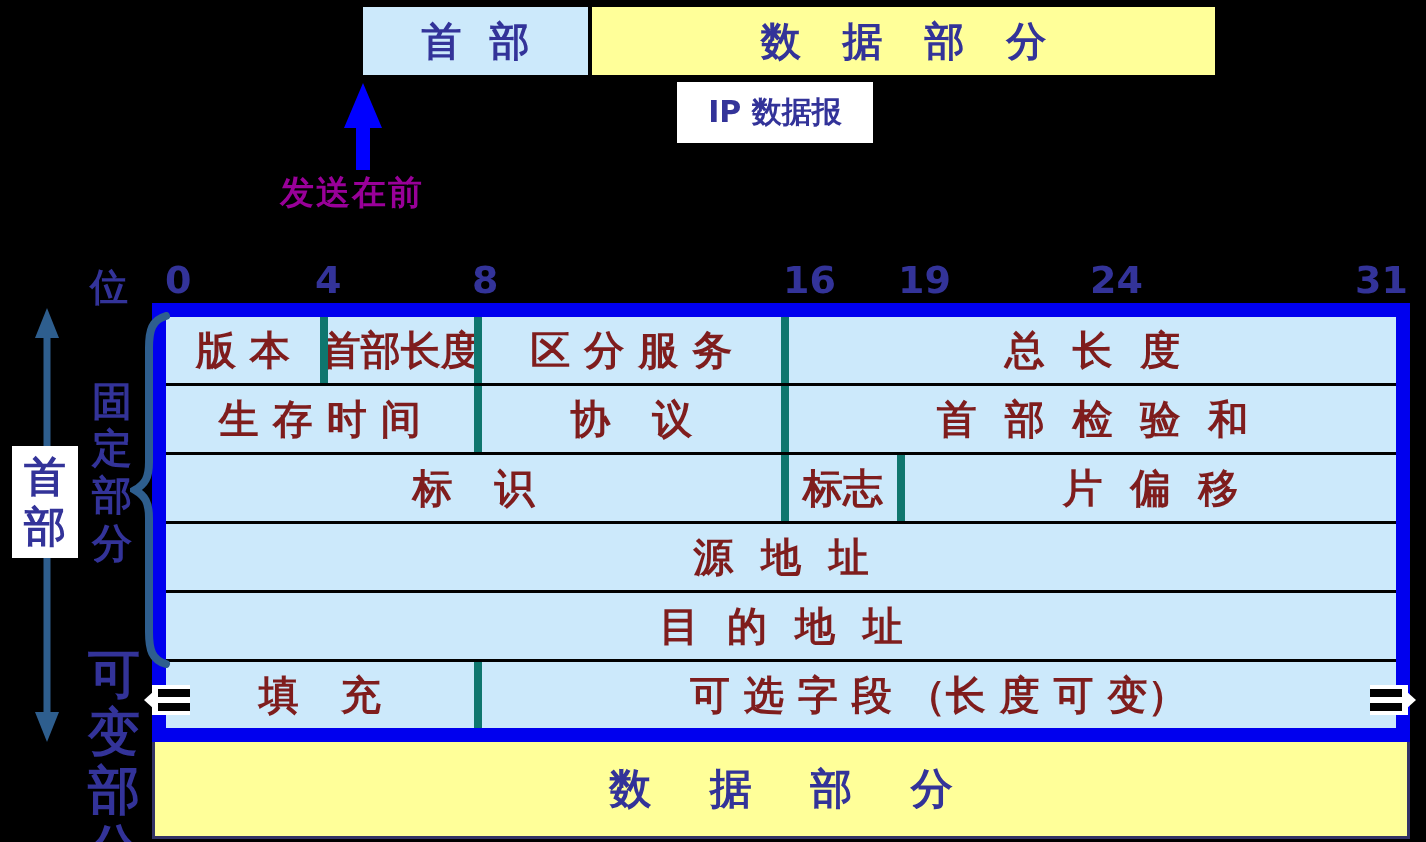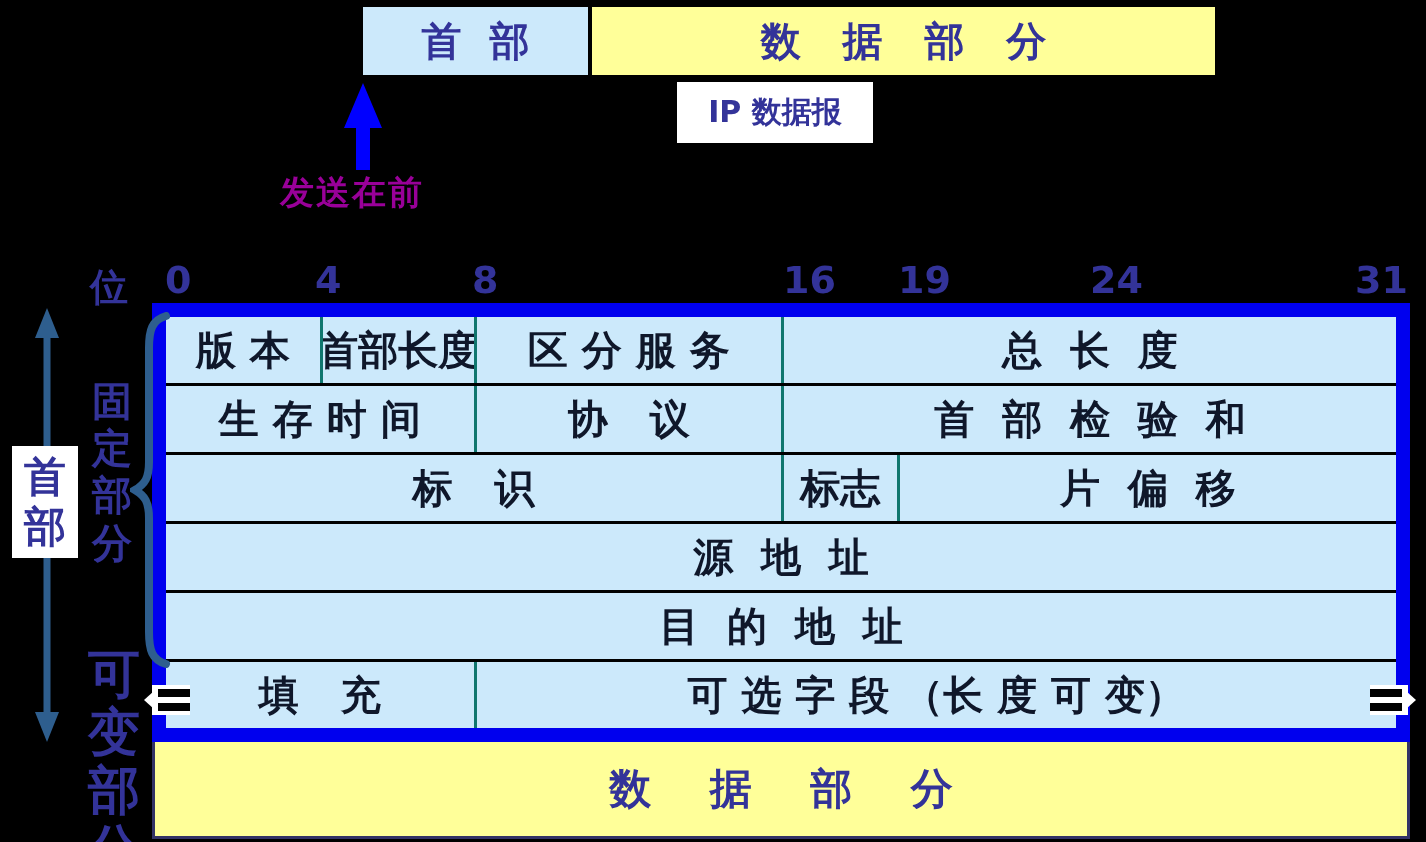--- a/index.html
+++ b/index.html
@@ -19,22 +19,22 @@
   
   .bit-word{position:absolute;left:90px;top:262px;font-size:38px;font-weight:bold;}
   .ticks{position:absolute;left:152px;top:258px;width:1258px;height:45px;}
   .tick{position:absolute;top:0;font-size:38px;font-weight:bold;color:#333399;}
   
   .hdr-table{position:absolute;left:152px;top:303px;width:1258px;height:439px;box-sizing:border-box;
     border:14px solid #0000ee;background:#cce9fb;display:flex;flex-direction:column;}
   .hrow{flex:1;display:flex;}
   .hrow + .hrow{border-top:3px solid #000;}
   .hcell{display:flex;align-items:center;justify-content:center;box-sizing:border-box;
-    font-size:40px;font-weight:bold;color:#0f172a;overflow:hidden;}
-  .hcell + .hcell{border-left:3px solid #0f766e;}
+    font-size:40px;font-weight:bold;color:#7f1d1d;overflow:hidden;}
+  .hcell + .hcell{border-left:8px solid #0f766e;}
   
   .data-row{position:absolute;left:152px;top:742px;width:1258px;height:97px;background:#ffff99;
     box-sizing:border-box;border:3px solid #333366;border-top:none;
     display:flex;align-items:center;justify-content:center;font-size:42px;font-weight:bold;color:#333399;}
   
   .v-arrow{position:absolute;left:30px;top:306px;}
   .side-header{position:absolute;left:12px;top:446px;width:66px;height:112px;background:#ffffff;
     display:flex;align-items:center;justify-content:center;text-align:center;
     font-size:42px;font-weight:bold;color:#333399;line-height:1.2;white-space:pre-line;}
   .fixed-label{position:absolute;left:88px;top:378px;width:48px;text-align:center;

